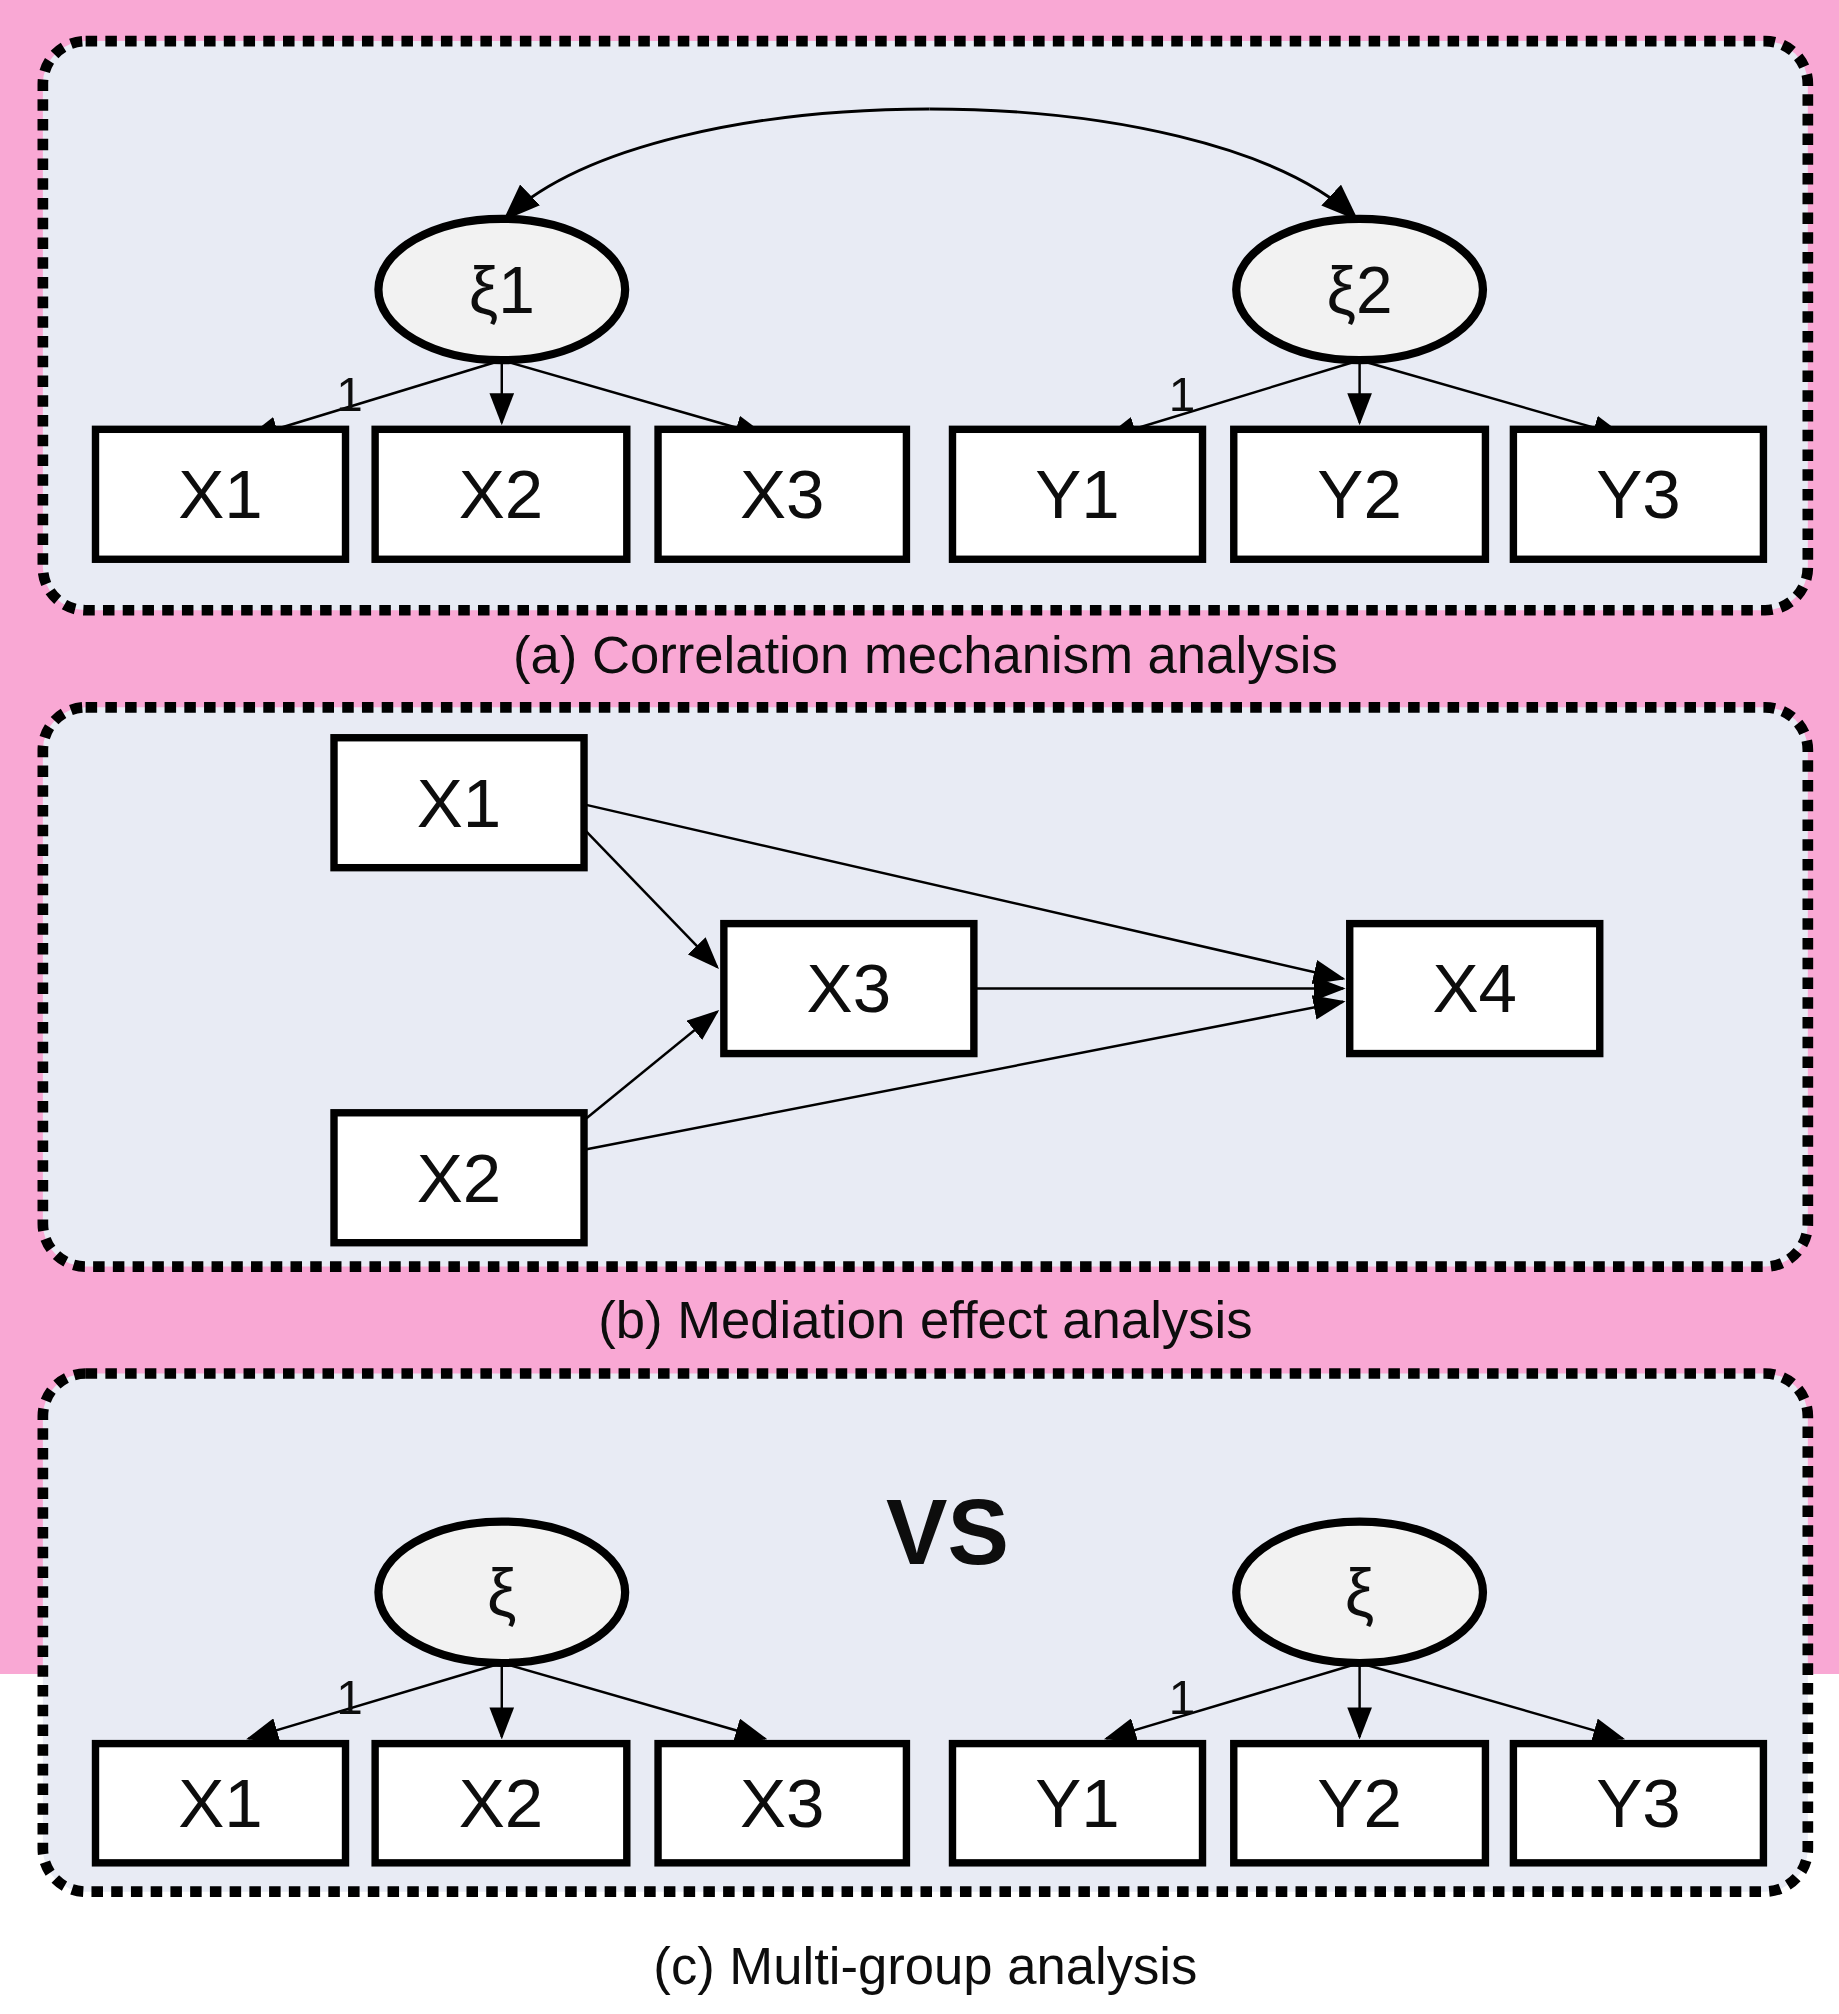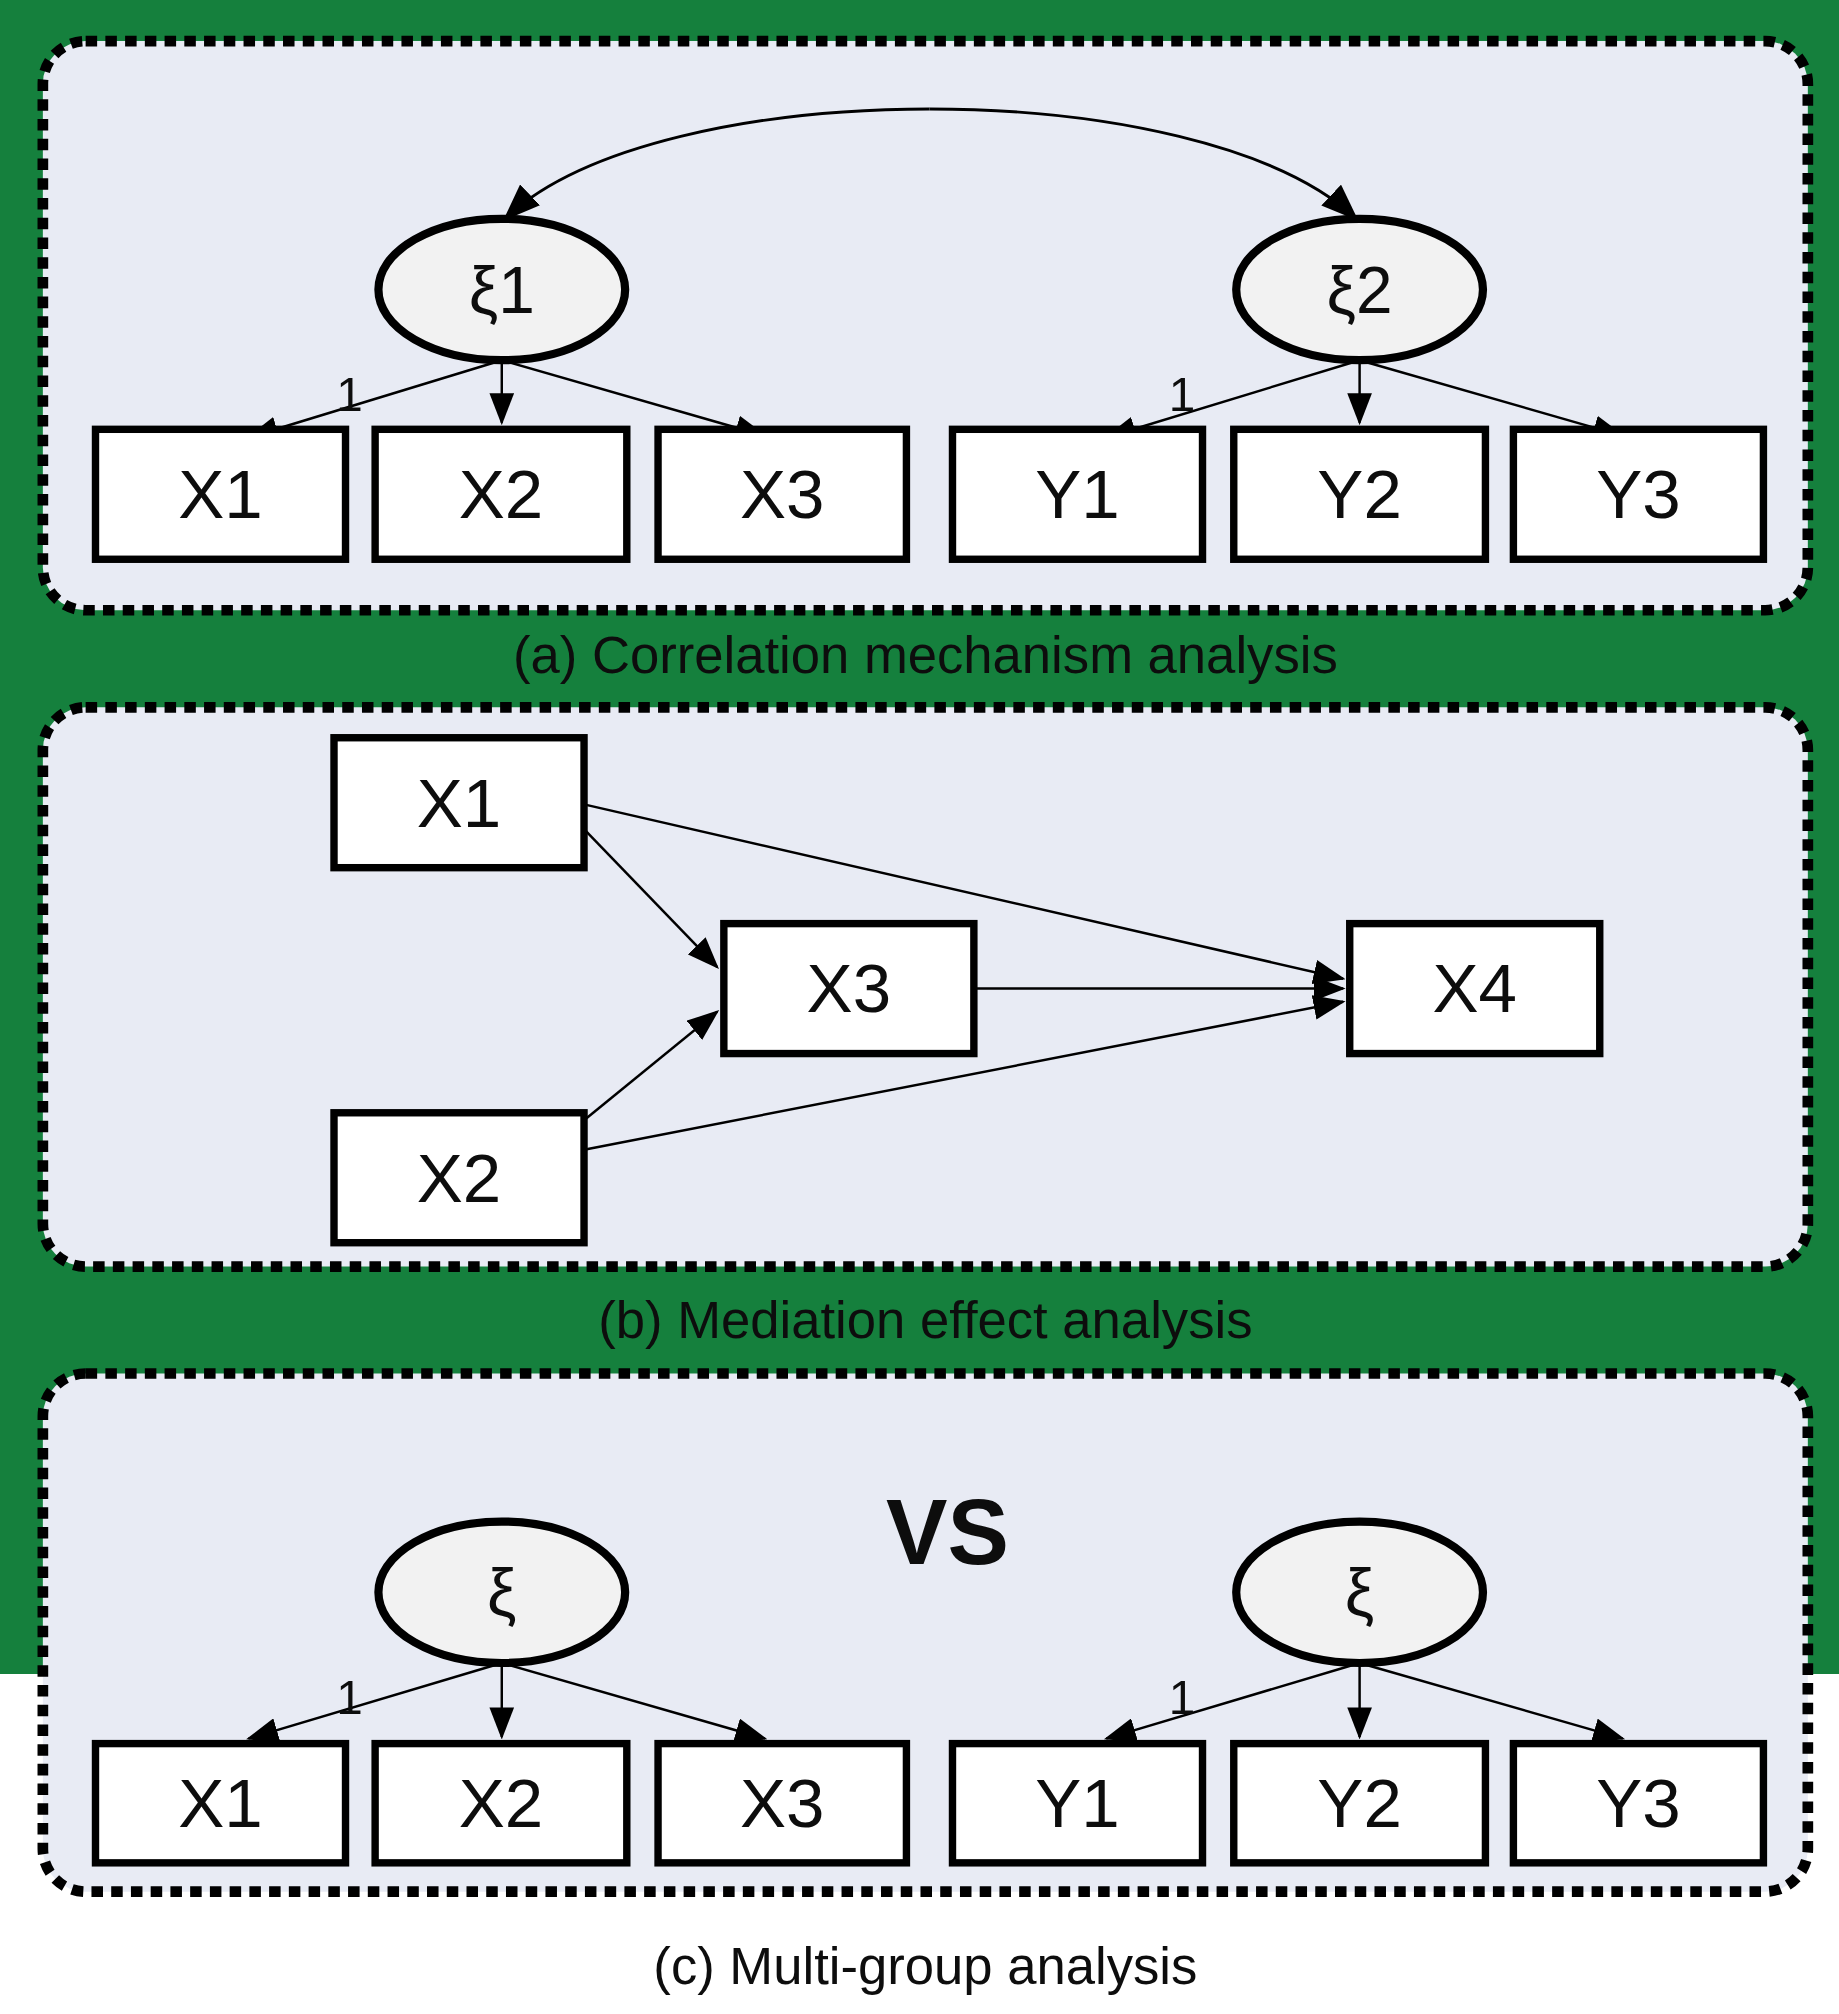--- a/index.html
+++ b/index.html
@@ -1,17 +1,17 @@
 <!DOCTYPE html>
 <html style="font-size:13px"><head>
 <meta charset="utf-8">
 <style>
   html, body { margin: 0; padding: 0; background: #ffffff; }
   body { width: 1840px; height: 2015px; font-family: "Liberation Sans", "DejaVu Sans", sans-serif; }
-  .stage { position: relative; width: 1840px; height: 1674px; background: #15803d; }
+  .stage { position: relative; width: 1840px; height: 1674px; background: #f9a8d4; }
   svg { position: absolute; left: 0; top: 0; }
   text { fill: #0d0d0d; }
   .node-label { font-size: 84px; }
   .latent-label { font-size: 80px; }
   .loading-label { font-size: 58px; }
   .caption { font-size: 64px; }
   .vs-label { font-size: 112px; font-weight: bold; }
   .edge { stroke: #000000; stroke-width: 3; fill: none; }
   .edge-thick { stroke: #000000; stroke-width: 3.5; fill: none; }
   .box { stroke: #000000; stroke-width: 9; }

